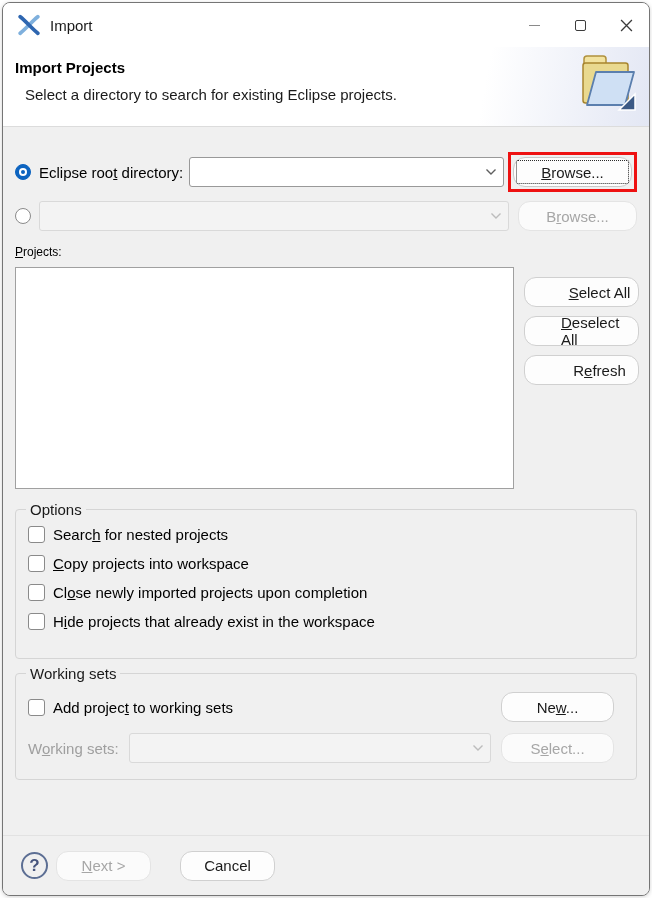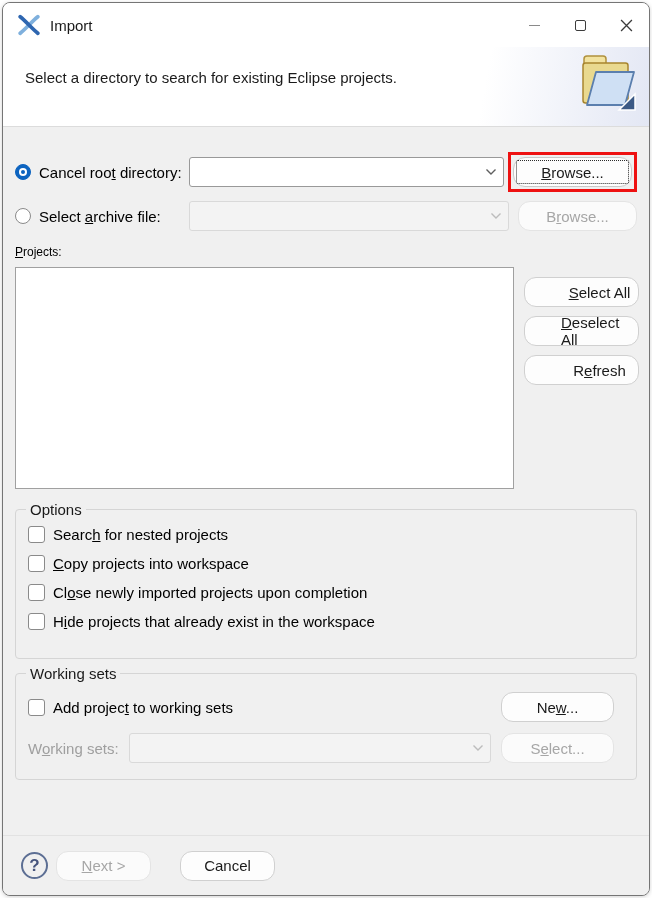--- a/index.html
+++ b/index.html
@@ -123,51 +123,51 @@
         <div class="glyph-max"></div>
       </div>
     <div class="caption-btn">
       <svg width="13" height="13" viewBox="0 0 12 12">
         <path d="M1 1 L11 11 M11 1 L1 11" stroke="#3c3c3c" stroke-width="1.2"></path>
       </svg>
     </div>
   </div>
 
   <div class="header">
+    <div class="header-title">Import Projects</div>
     <div class="header-subtitle">Select a directory to search for existing Eclipse projects.</div>
     <svg class="header-art" viewBox="0 0 58 66">
       <path d="M8 4 h16 a3 3 0 0 1 3 3 v8 h-22 v-8 a3 3 0 0 1 3-3 z" fill="#f2e3a0" stroke="#b0913e" stroke-width="1.5"></path>
       <rect x="4" y="11" width="45" height="40" rx="2.5" fill="#e9d98f" stroke="#a8852e" stroke-width="1.5"></rect>
       <path d="M17 20 L55 20 L46 53 L8 53 Z" fill="#cfe0f4" stroke="#5b7fae" stroke-width="1.8" stroke-linejoin="round"></path>
       <path d="M56 42 L56 58 L40 58 Z" fill="#3c5a85" stroke="#ffffff" stroke-width="1.5"></path>
     </svg>
   </div>
 
   <div class="content">
 
     <div class="field-row row-root">
       <div class="radio checked"></div>
-      <span class="row-label"><span>Cancel roo</span><u>t</u><span> directory:</span></span>
+      <span class="row-label"><span>Eclipse roo</span><u>t</u><span> directory:</span></span>
       <div class="combo">
         <input value="" style="">
         <svg class="chev" width="12" height="8" viewBox="0 0 12 8">
           <path d="M1.5 1.5 L6 6 L10.5 1.5" stroke="#5f5f5f" stroke-width="1.4" fill="none"></path>
         </svg>
       </div>
       <div class="red-wrap">
         <div class="btn browse-btn">
           <div class="focus-ring"></div>
           <span><span></span><u>B</u><span>rowse...</span></span>
         </div>
       </div>
     </div>
 
     <div class="field-row row-archive">
       <div class="radio"></div>
-      <span class="row-label"><span>Select </span><u>a</u><span>rchive file:</span></span>
       <div class="combo disabled">
         <input disabled="" value="" style="">
         <svg class="chev" width="12" height="8" viewBox="0 0 12 8">
           <path d="M1.5 1.5 L6 6 L10.5 1.5" stroke="#bcbcbc" stroke-width="1.4" fill="none"></path>
         </svg>
       </div>
       <div class="btn disabled browse-btn-disabled">
         <span><span>B</span><u>r</u><span>owse...</span></span>
       </div>
     </div>

